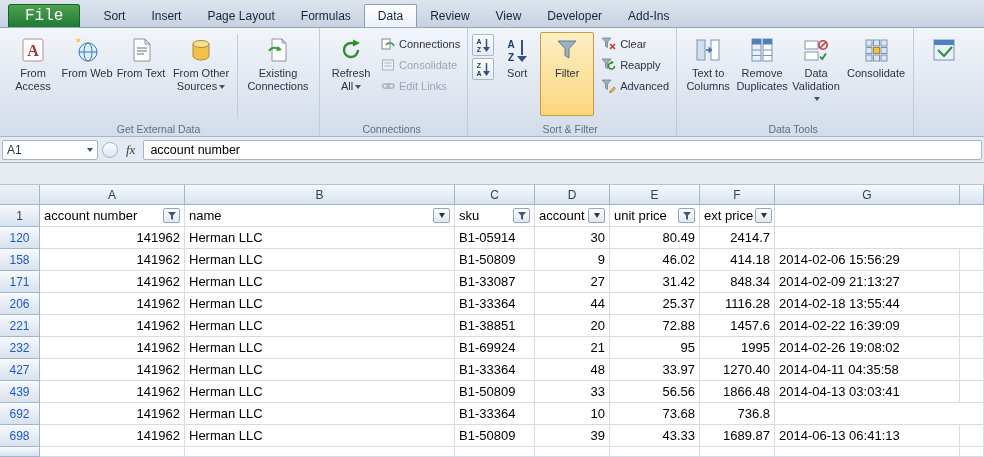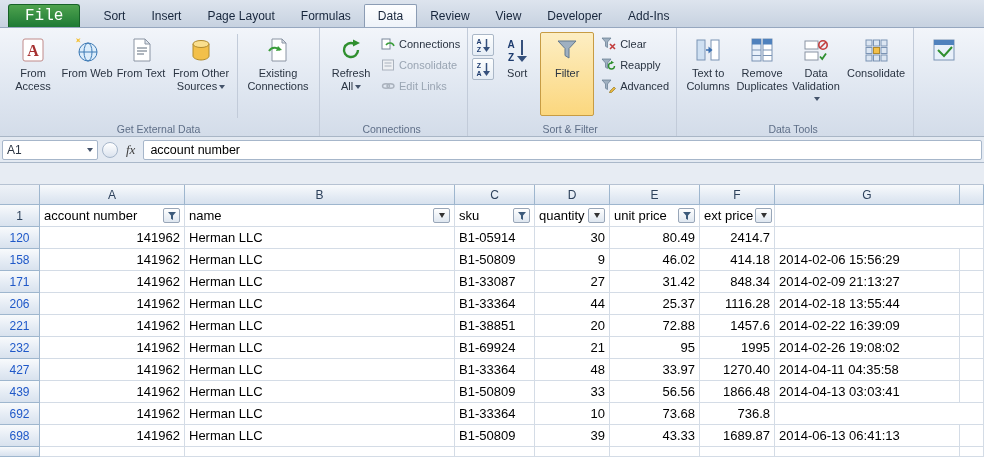--- a/index.html
+++ b/index.html
@@ -380,21 +380,21 @@
         <span>sku</span>
         <button class="fbtn">
             <span>
               <svg width="10" height="10" viewBox="0 0 10 10">
                 <path d="M1 1 H9 L6 4.6 V9 L4 7.8 V4.6 Z" fill="#3c5a7a"></path>
               </svg>
             </span>
           </button>
       </div>
       <div class="cell w-d hdr-cell">
-        <span>quantity</span>
+        <span>account</span>
         <button class="fbtn">
             <span class="dcaret"></span>
           </button>
       </div>
       <div class="cell w-e hdr-cell">
         <span>unit price</span>
         <button class="fbtn">
             <span>
               <svg width="10" height="10" viewBox="0 0 10 10">
                 <path d="M1 1 H9 L6 4.6 V9 L4 7.8 V4.6 Z" fill="#3c5a7a"></path>

